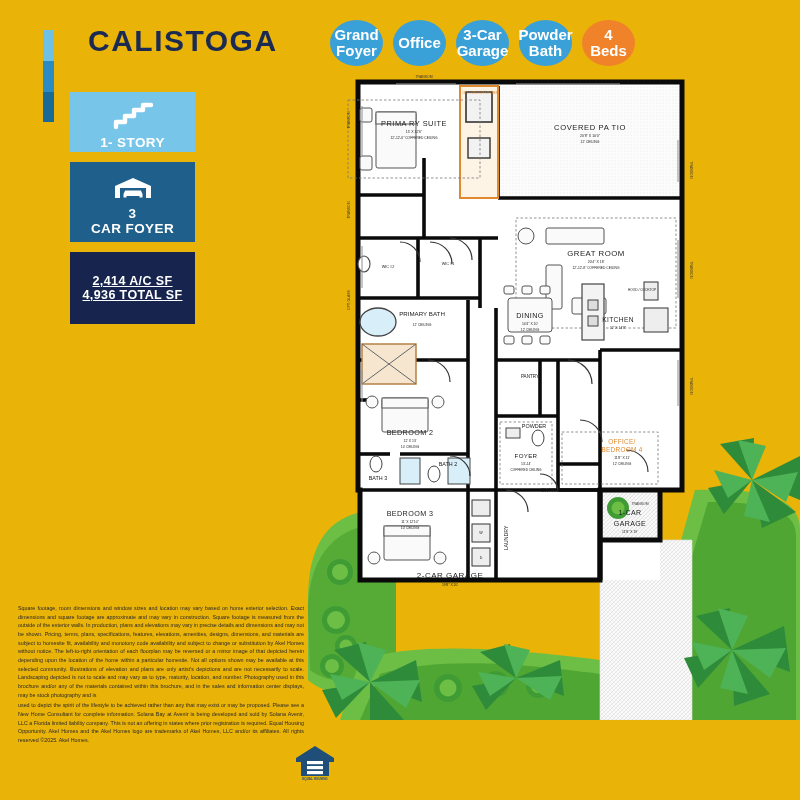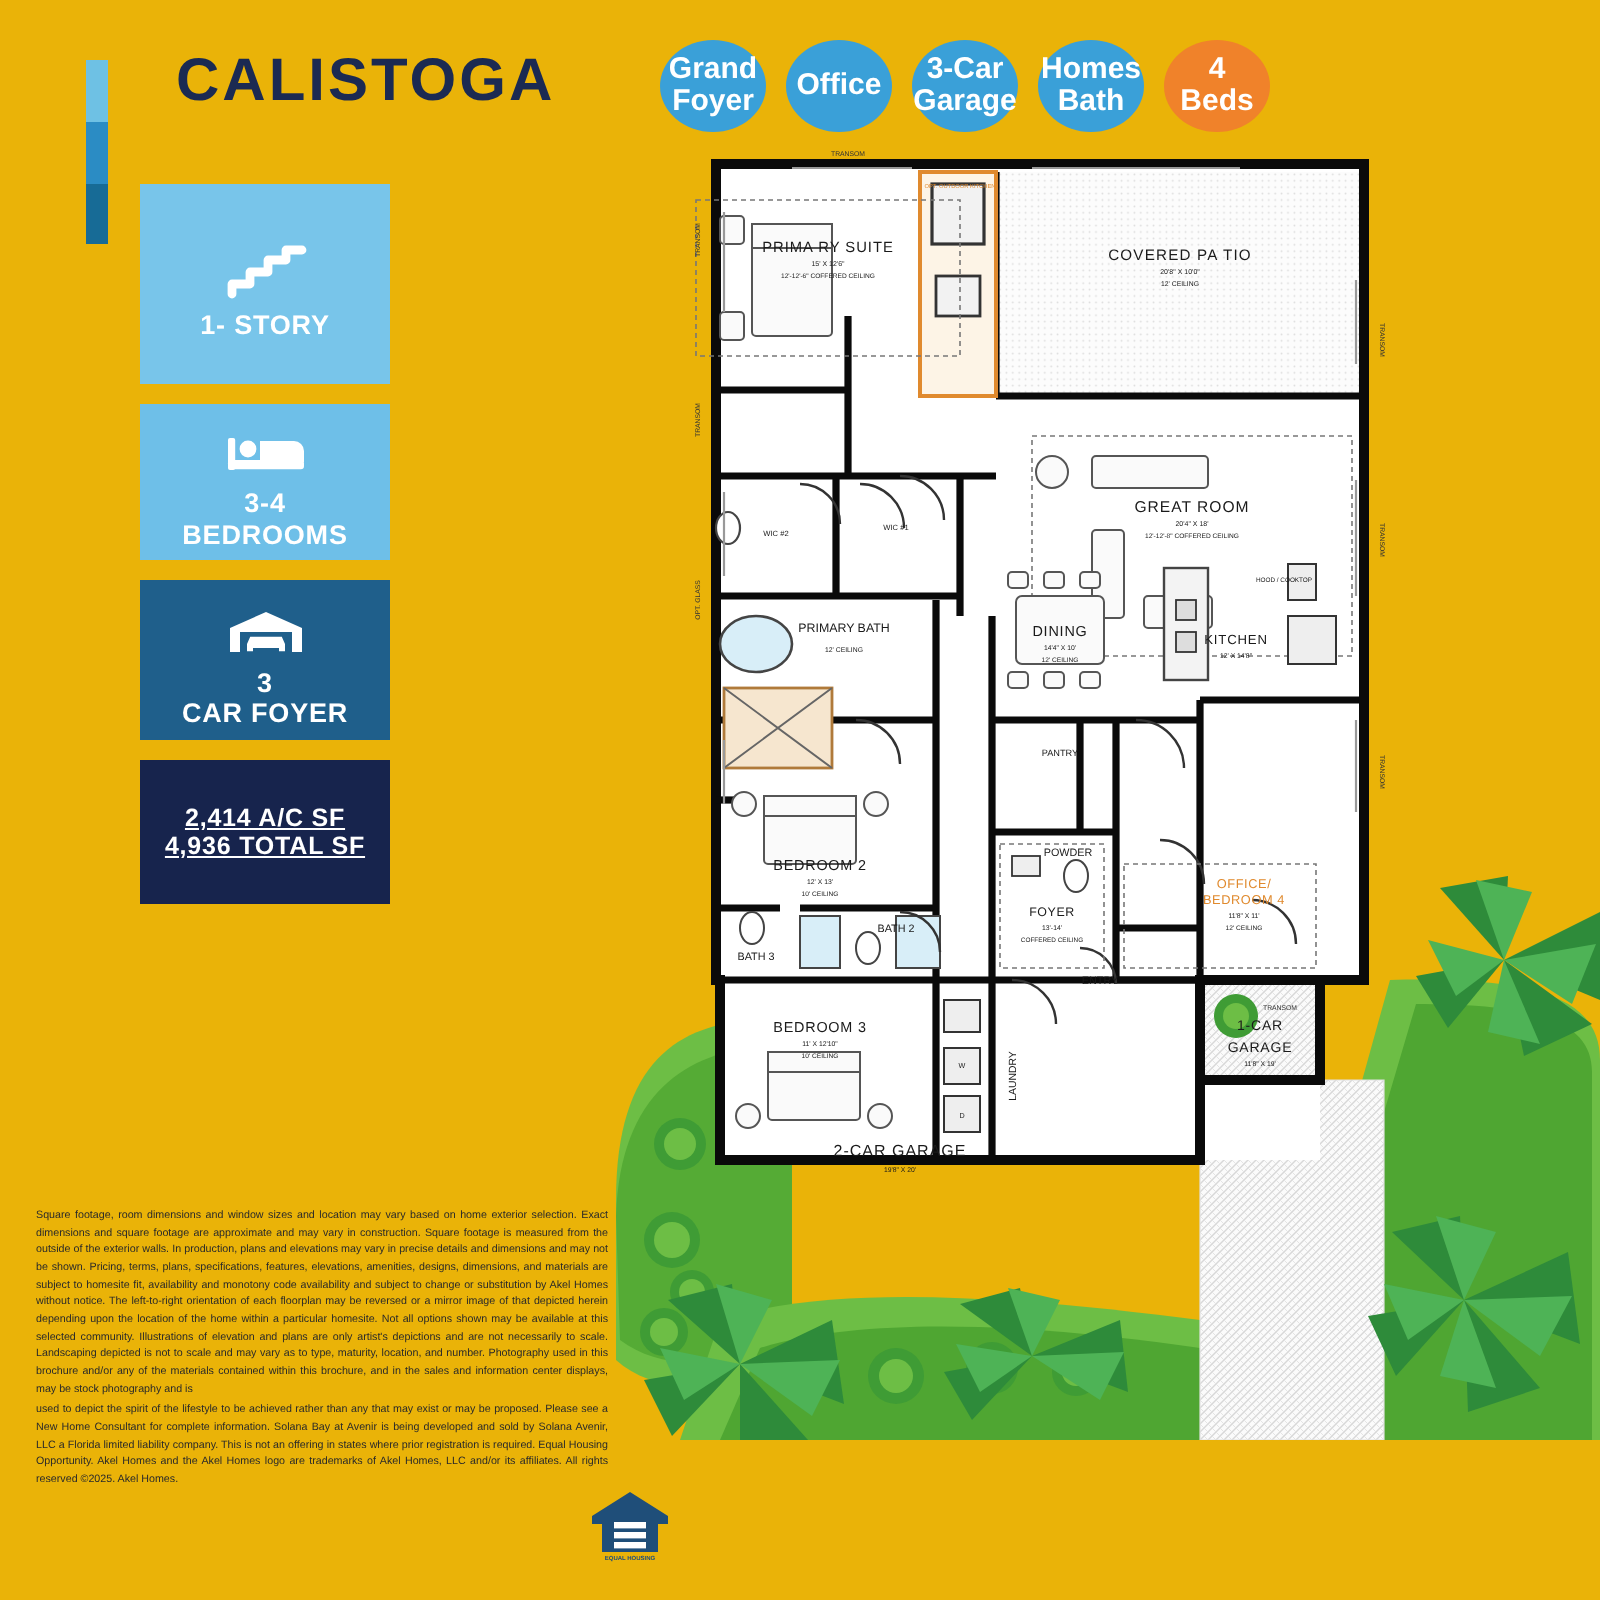--- a/index.html
+++ b/index.html
@@ -37,21 +37,21 @@
 
   
   .features { position:absolute; left:70px; top:92px; width:125px; }
   .fbox {
     width:125px; margin-bottom:10px;
     display:flex; flex-direction:column; align-items:center; justify-content:center;
     color:#ffffff; text-align:center;
   }
   .fbox .flabel { font-size:13.5px; font-weight:600; letter-spacing:.4px; line-height:1.12; }
   .fbox .ficon { margin-bottom:5px; }
-  .fb1 { height:100px; background:#78c5ea; padding-top:8px; }
+  .fb1 { height:60px; background:#78c5ea; padding-top:8px; }
   .fb2 { height:78px; background:#6ebfe8; padding-top:8px; }
   .fb3 { height:82px; background:#3aa0d8; padding-top:8px; }
   .fb4 { height:80px; background:#1f5f8b; padding-top:8px; }
   .fb5 { height:72px; background:#17244d; justify-content:center;text-decoration:underline; }
   .fb5 .flabel { font-size:12.5px; font-weight:700; }
 
   svg.icn { display:block; }
 
   
   .plan { position:absolute; left:300px; top:60px; width:500px; height:660px; }
@@ -77,47 +77,35 @@
     <div class="accent-seg seg-b"></div>
     <div class="accent-seg seg-c"></div>
   </div>
 
   <div class="title">CALISTOGA</div>
 
   <div class="badges">
     <div class="badge">Grand Foyer</div>
     <div class="badge">Office</div>
     <div class="badge">3-Car Garage</div>
-    <div class="badge">Homes Bath</div>
+    <div class="badge">Powder Bath</div>
     <div class="badge orange">4 Beds</div>
   </div>
 
   <div class="features">
 
     <div class="fbox fb1">
       <span class="ficon">
         <svg class="icn" width="42" height="28" viewBox="0 0 42 28">
           <path d="M4 25 L4 20 L13 20 L13 14 L22 14 L22 8 L31 8 L31 3 L39 3" fill="none" stroke="#fff" stroke-width="4.4" stroke-linecap="round" stroke-linejoin="round"></path>
         </svg>
       </span>
       <span class="flabel">1- STORY</span>
     </div>
 
-    <div class="fbox fb2">
-      <span class="ficon">
-        <svg class="icn" width="44" height="24" viewBox="0 0 44 24">
-          <rect x="3" y="4" width="3.6" height="16" rx="1" fill="#fff"></rect>
-          <circle cx="13" cy="9.5" r="4.2" fill="#fff"></circle>
-          <path d="M19 5.5 h17 a5 5 0 0 1 5 5 V16 H19 Z" fill="#fff"></path>
-          <rect x="3" y="15" width="38" height="4.6" rx="1.6" fill="#fff"></rect>
-        </svg>
-      </span>
-      <span class="flabel">3-4</span>
-      <span class="flabel">BEDROOMS</span>
-    </div>
 
 
     <div class="fbox fb4">
       <span class="ficon">
         <svg class="icn" width="44" height="25" viewBox="0 0 44 25">
           <path d="M4 10 L22 2 L40 10 V22 H35 V12 H9 V22 H4 Z" fill="#fff"></path>
           <path d="M12.5 18 l1.6 -3.6 h15.8 L31.5 18 v3.6 h-3 v-1.6 H15.5 v1.6 h-3 Z" fill="#fff"></path>
         </svg>
       </span>
       <span class="flabel">3</span>

